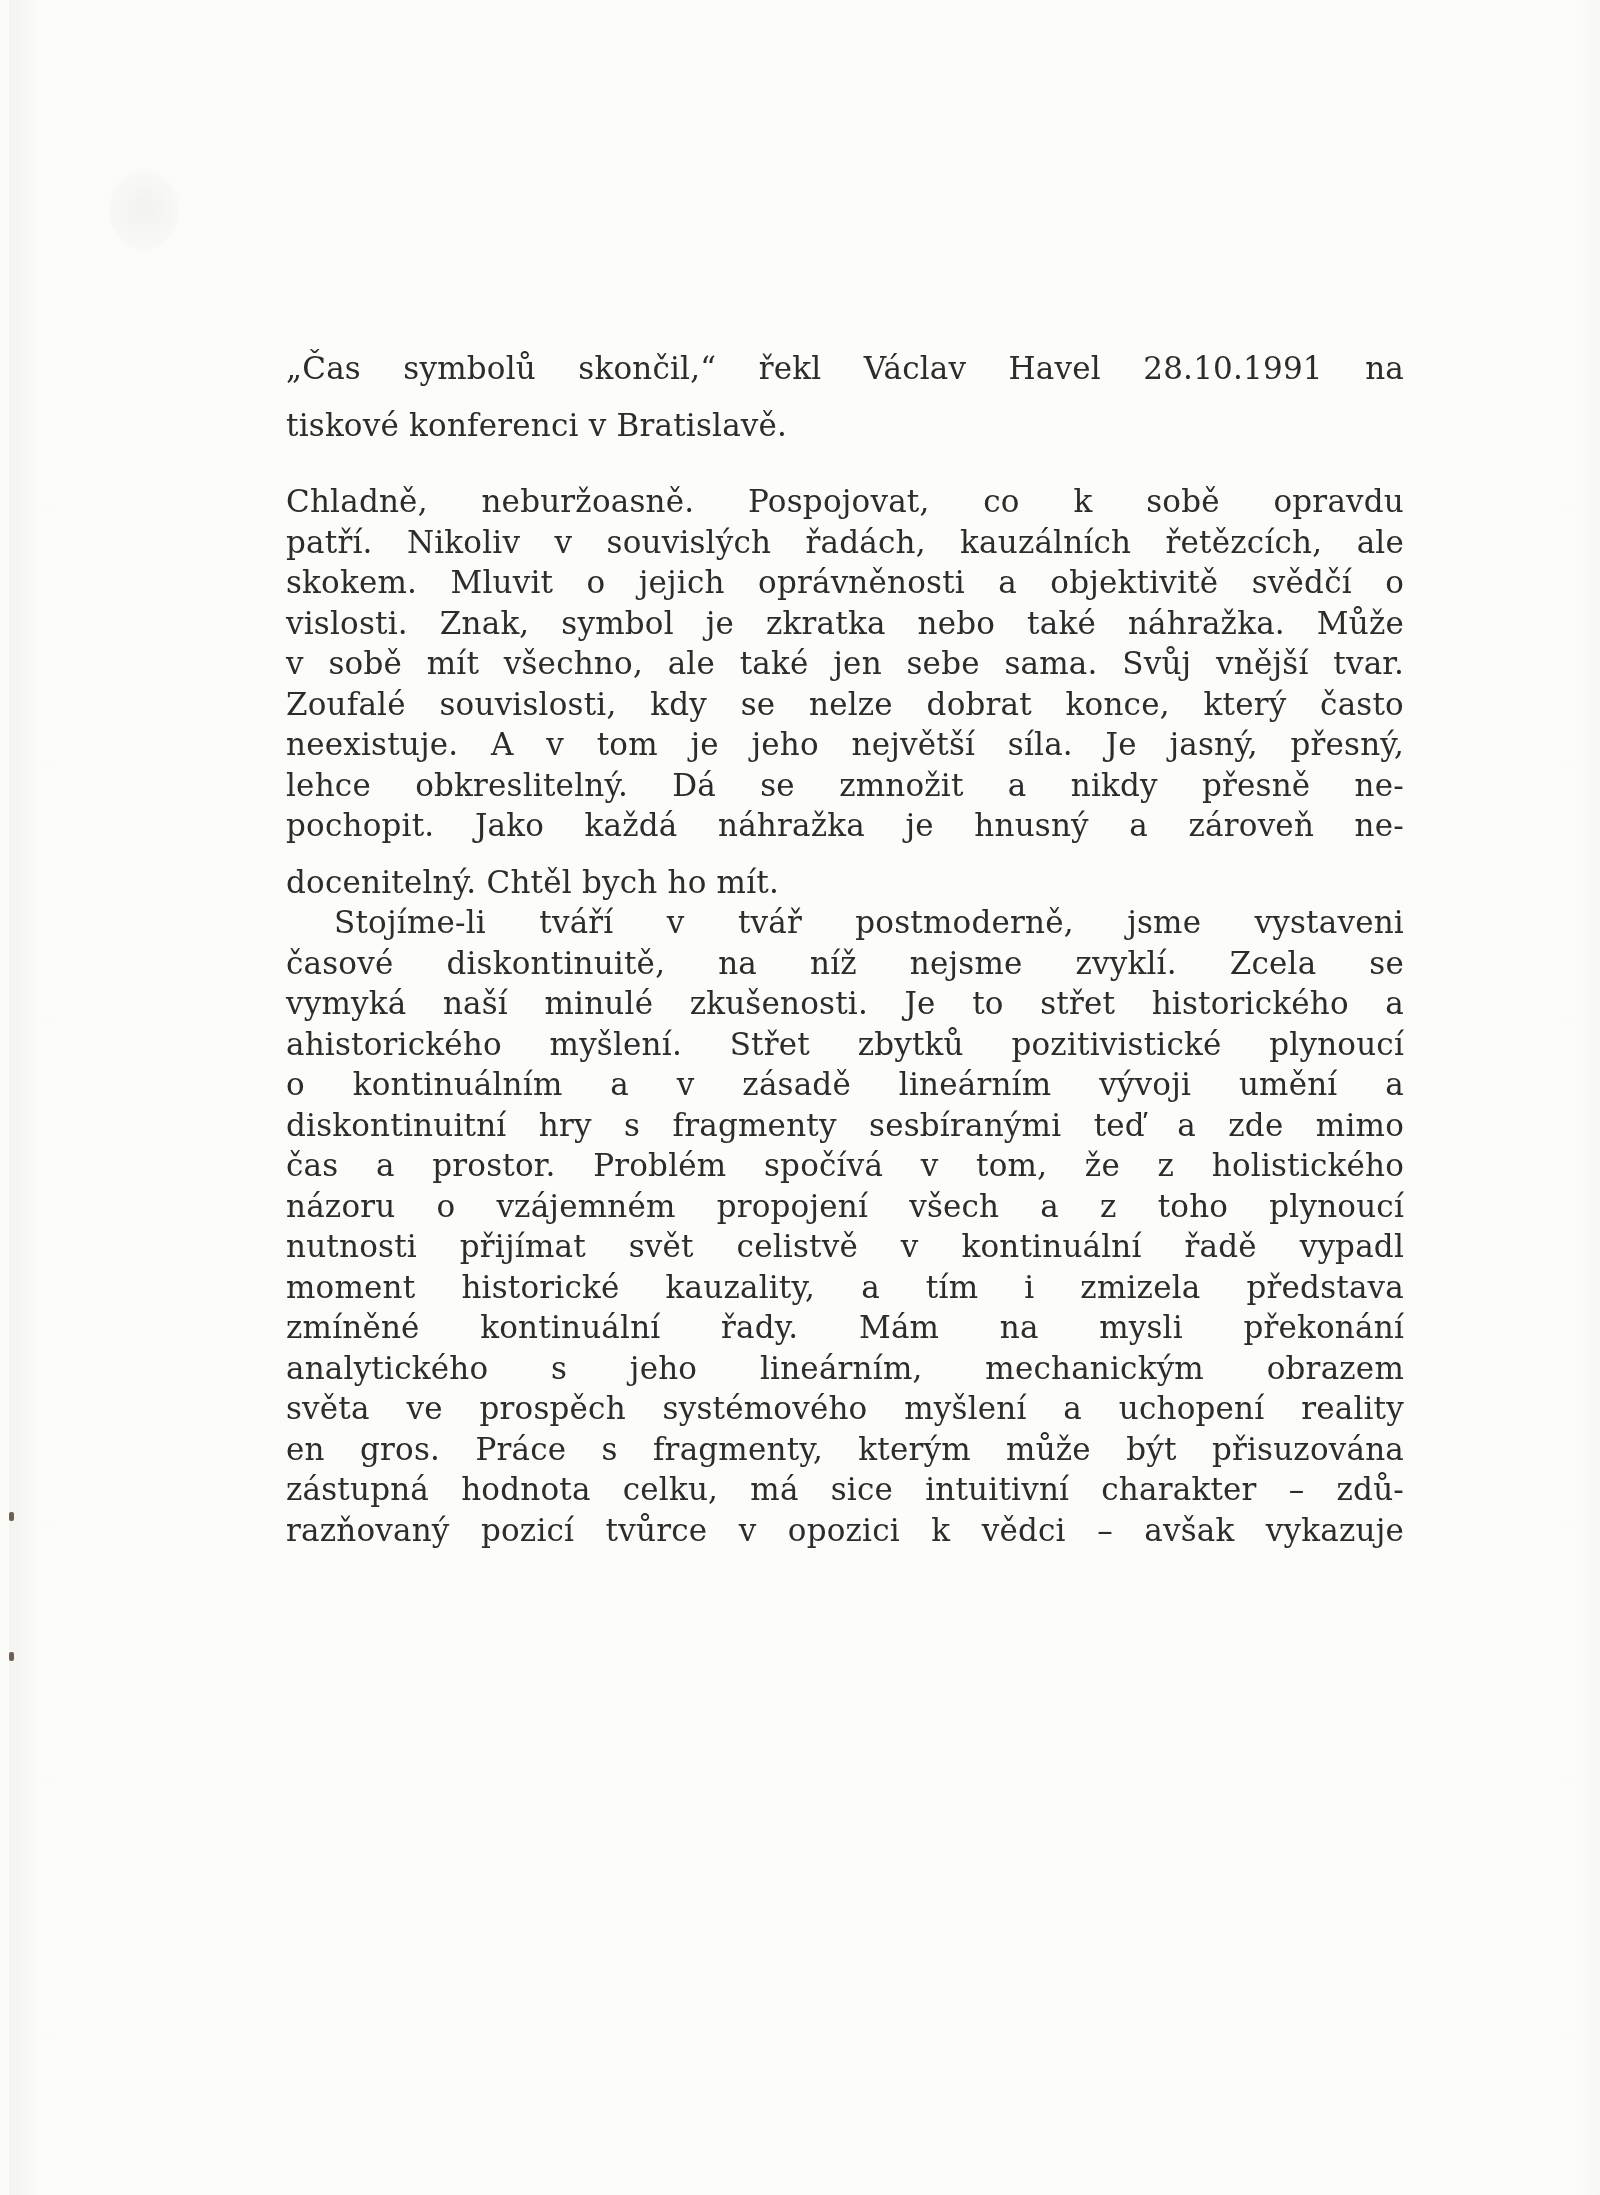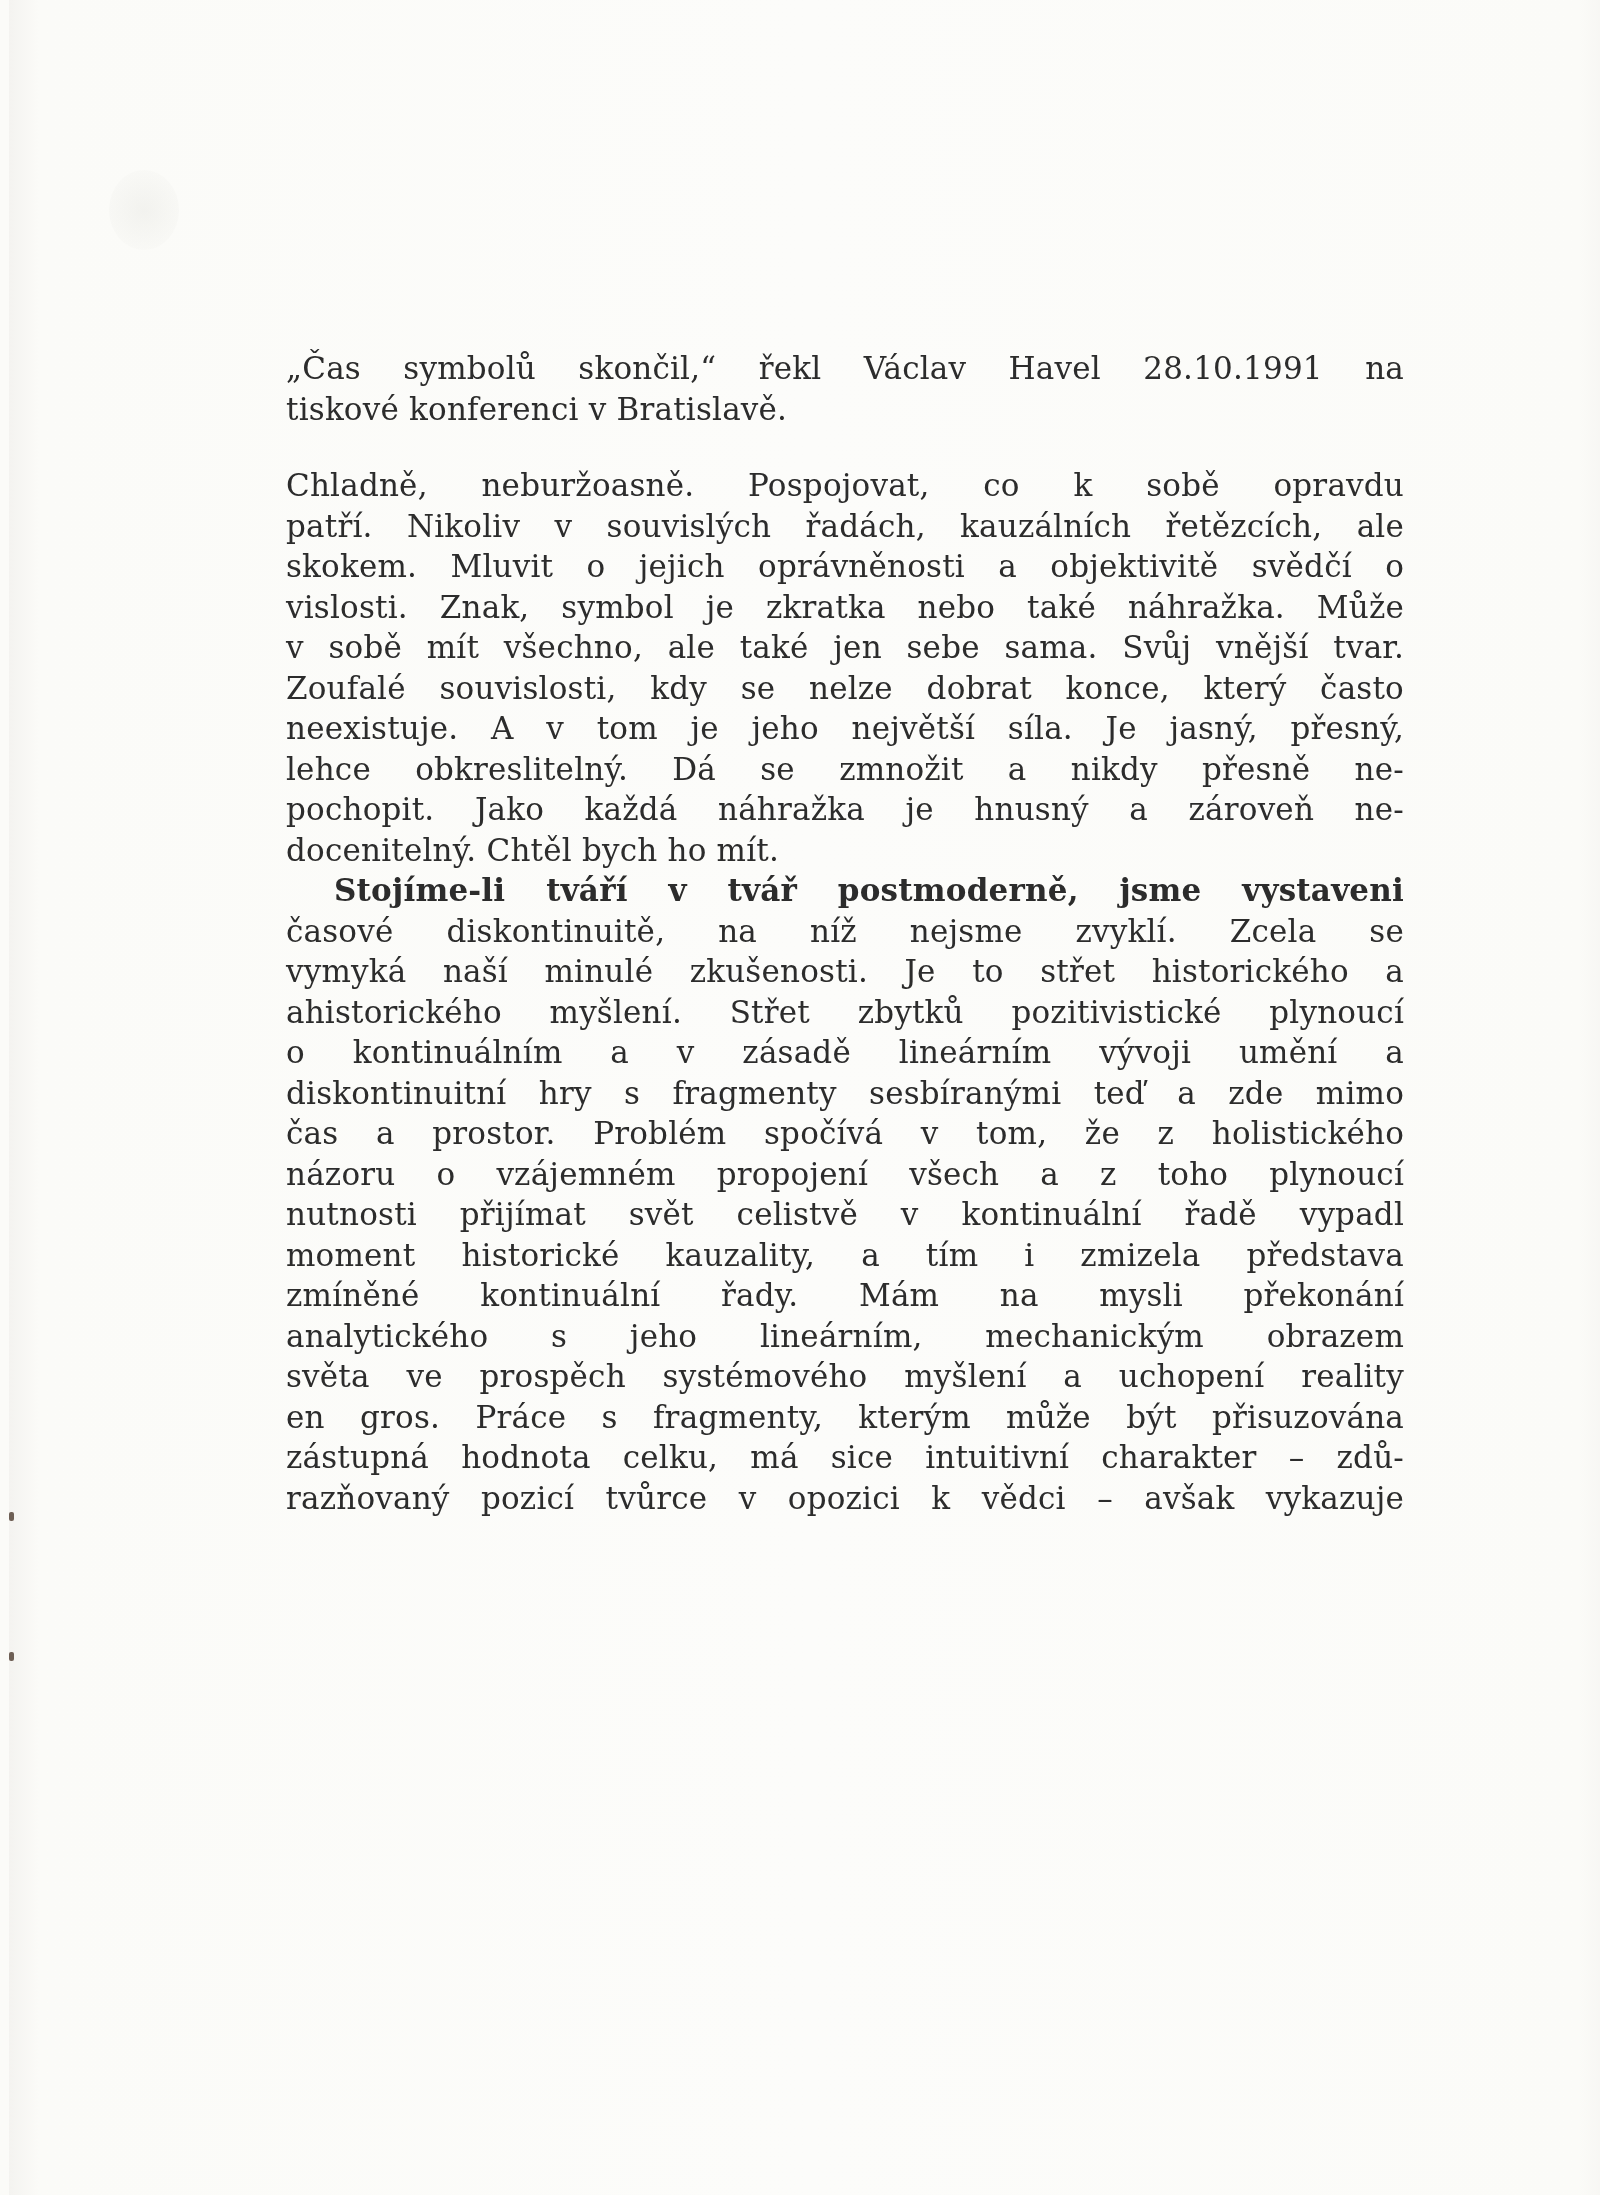--- a/index.html
+++ b/index.html
@@ -34,24 +34,24 @@
     .line {
       display: block;
       white-space: nowrap;
       text-align: justify;
       text-align-last: justify;
       height: 40.5px;
       overflow: visible;
     }
     .line.last {
       text-align-last: left;
+      margin-top: 16px;
     }
     .line.indent {
       padding-left: 48px;
-      font-weight: bold;
     }
     .gap {
       height: 36px;
     }
     .scan-mark {
       position: absolute;
       width: 5px;
       height: 9px;
       border-radius: 2px;
       background: #6e5f55;

